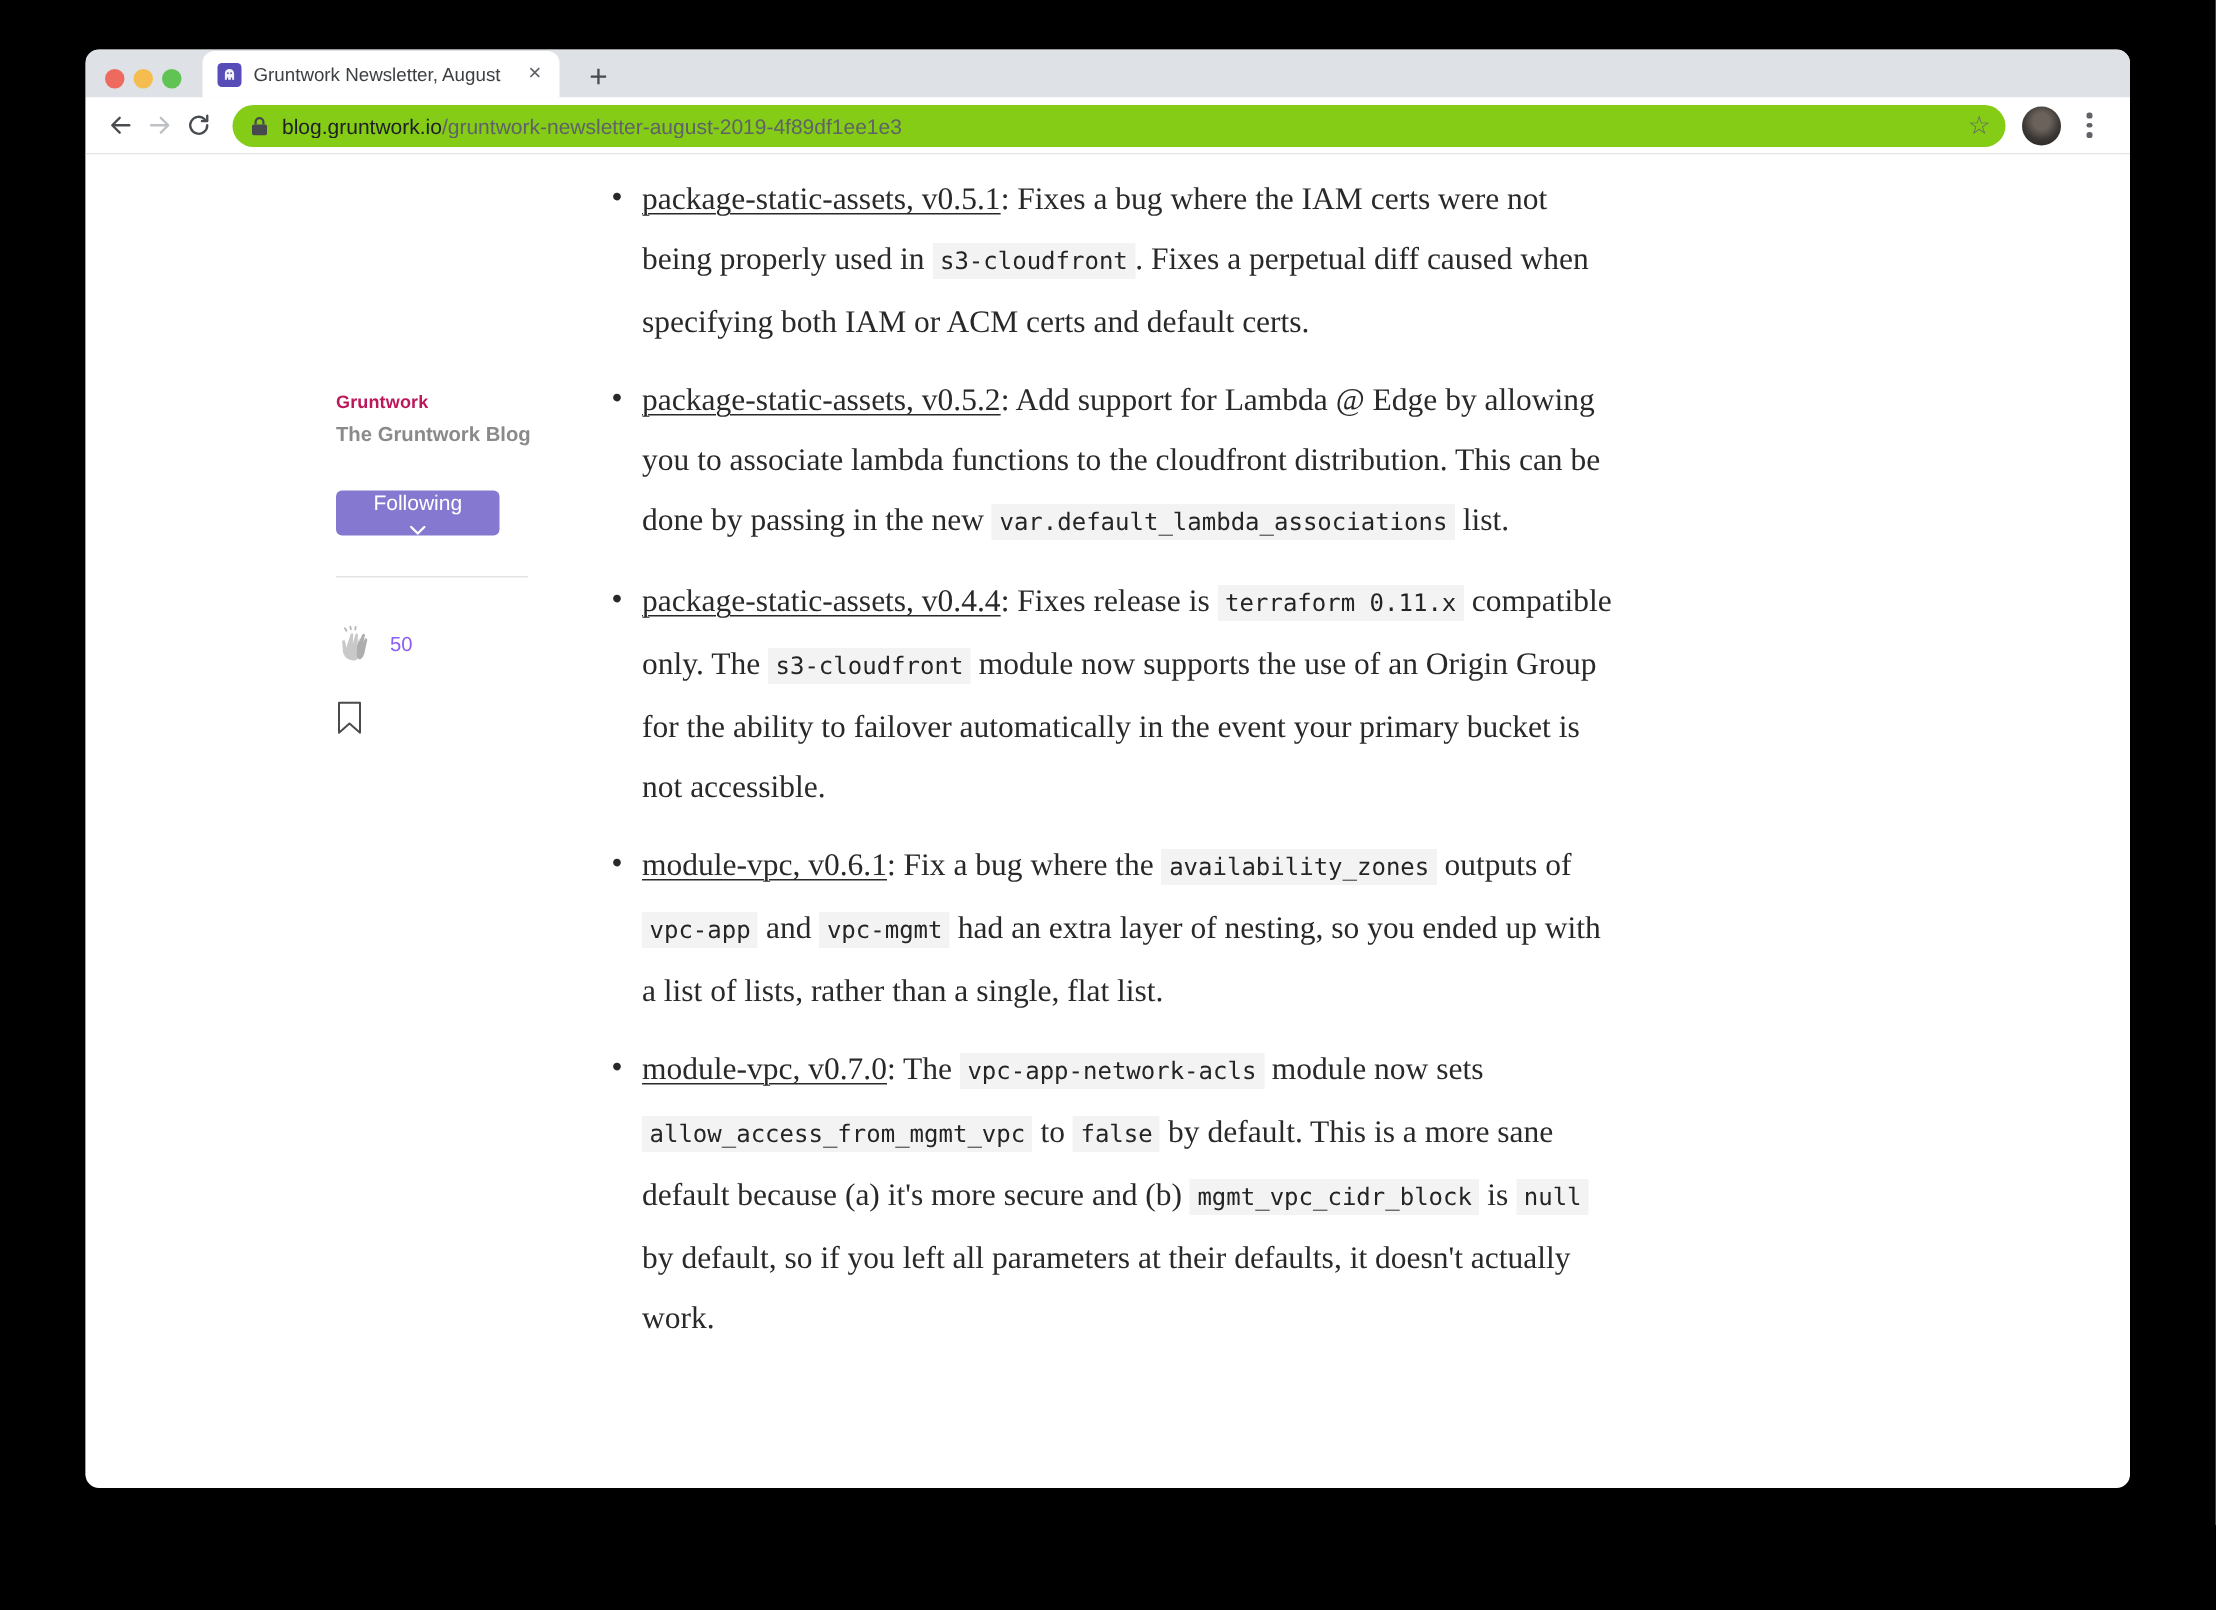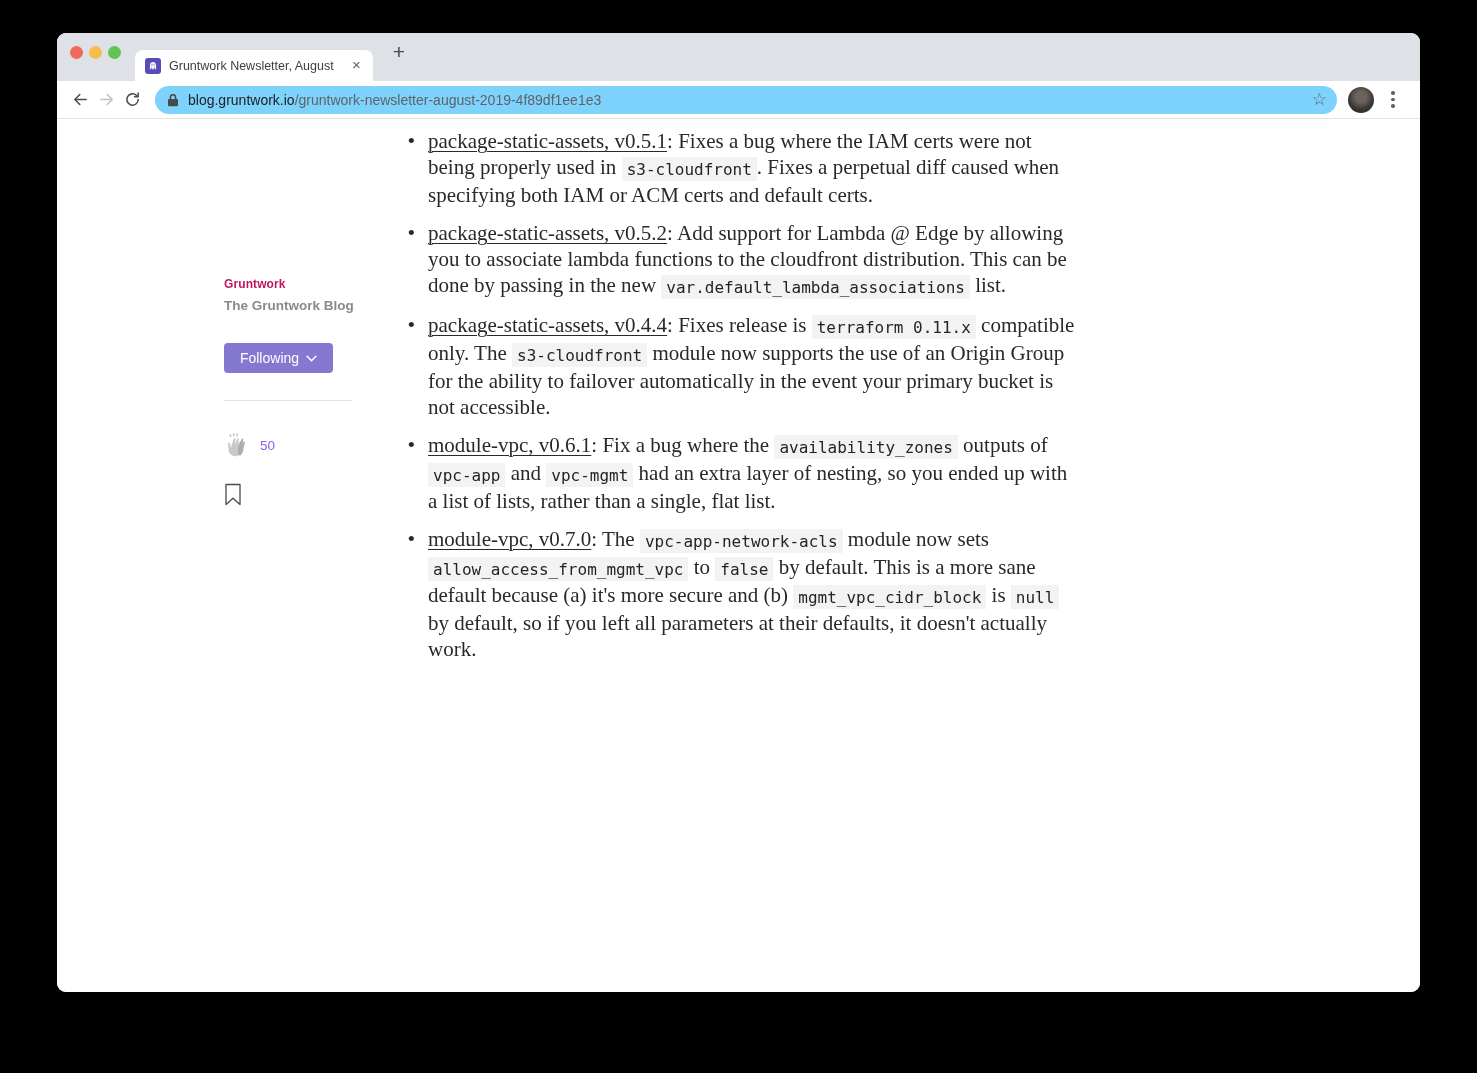--- a/index.html
+++ b/index.html
@@ -4,21 +4,21 @@
 <style>
   * { margin:0; padding:0; box-sizing:border-box; }
   html,body { width:1477px; height:1073px; background:#000; overflow:hidden;
               font-family:"Liberation Sans", sans-serif; }
 
   
   .window { position:absolute; left:57px; top:33px; width:1363px; height:959px;
             background:#fff; border-radius:9px; overflow:hidden; }
 
   
-  .tabstrip { position:relative; height:48px; background:#dee1e6; }
+  .tabstrip { position:relative; height:32px; background:#dee1e6; }
   .traffic { position:absolute; top:13px; width:13px; height:13px; border-radius:50%; }
   .traffic.red    { left:13px; background:#ee6a5f; }
   .traffic.yellow { left:32px; background:#f5bd4f; }
   .traffic.green  { left:51px; background:#61c354; }
 
   .tab { position:absolute; left:78px; bottom:0; width:238px; height:31px;
          background:#fff; border-radius:8px 8px 0 0; display:flex; align-items:center;
          padding:0 8px 0 10px; }
   .favicon { width:16px; height:16px; border-radius:3px; background:#584cb8;
              display:flex; align-items:center; justify-content:center; flex:none; }
@@ -30,21 +30,21 @@
             color:#484b4f; font-size:21px; font-weight:400; text-align:center;
             line-height:26px; cursor:pointer; }
 
   
   .toolbar { position:relative; height:38px; background:#fff;
              border-bottom:1px solid #e1e3e6; display:flex; align-items:center; }
   .navbtn { width:26px; height:26px; display:flex; align-items:center; justify-content:center; flex:none; }
   .navbtn.back { margin-left:10px; }
   .navbtn svg { display:block; }
 
-  .omnibox { margin-left:10px; height:28px; width:1182px; background:#7dd3fc;
+  .omnibox { margin-left:10px; height:28px; width:1182px; background:#84cc16;
              border-radius:14px; display:flex; align-items:center; padding:0 10px 0 12px; }
   .lock { flex:none; margin-right:9px; display:flex; }
   .url { font-size:14px; white-space:nowrap; overflow:hidden; flex:1; }
   .url .domain { color:#202124; }
   .url .path { color:#5f6368; }
   .star { flex:none; font-size:17px; color:#5f6368; cursor:pointer; line-height:1; }
 
   .avatar { flex:none; width:26px; height:26px; border-radius:50%; margin-left:11px;
             background:radial-gradient(circle at 50% 38%, #6b625c 0 26%, #3a3633 60%, #242220 100%);
             cursor:pointer; }
@@ -55,32 +55,32 @@
   
   .page { position:relative; height:881px; background:#fff; overflow:hidden; }
 
   
   .sidebar { position:absolute; left:167px; top:158px; width:130px; }
   .pub-name { font-size:12px; font-weight:700; color:#be185d; letter-spacing:.1px; }
   .pub-tagline { margin-top:7px; font-size:13.5px; color:#8a8a8a; white-space:nowrap;font-weight:bold; }
   .follow-btn { margin-top:30px; width:109px; height:30px; background:#8578d1;
                 border:none; border-radius:4px; color:#fff; font-size:14px;
                 font-family:"Liberation Sans",sans-serif; display:flex; align-items:center;
-                justify-content:center; gap:7px; cursor:pointer; }
+                justify-content:center; gap:7px; cursor:pointer;flex-direction:column; }
   .side-divider { margin-top:27px; width:128px; border-top:1px solid #e3e3e3; }
   .clap-row { margin-top:31px; display:flex; align-items:center; gap:9px; }
   .clap-count { font-size:13.5px; color:#8b5cf6; }
   .bookmark { margin-top:24px; cursor:pointer; width:18px; }
 
   
   .article { position:absolute; left:351px; top:9px; width:672px; }
   ul.releases { list-style:none; }
   ul.releases li { position:relative; padding-left:20px; margin-bottom:12px;
                    font-family:"Liberation Serif","DejaVu Serif",serif;
-                   font-size:21px; line-height:26px; color:#292929; }
+                   font-size:21px; line-height:40px; color:#292929; }
   ul.releases li::before { content:"•"; position:absolute; left:0; top:0;
                    font-family:"Liberation Sans",sans-serif; font-size:19px; color:#292929; }
   a.mlink { color:#292929; text-decoration:underline; text-decoration-thickness:1px;
             text-underline-offset:3px; cursor:pointer; }
   code.mcode { font-family:"DejaVu Sans Mono","Liberation Mono",monospace;
                font-size:16px; background:#f3f3f3; color:#242424; padding:2.5px 5px; }
 </style>
 </head>
 <body>
 

